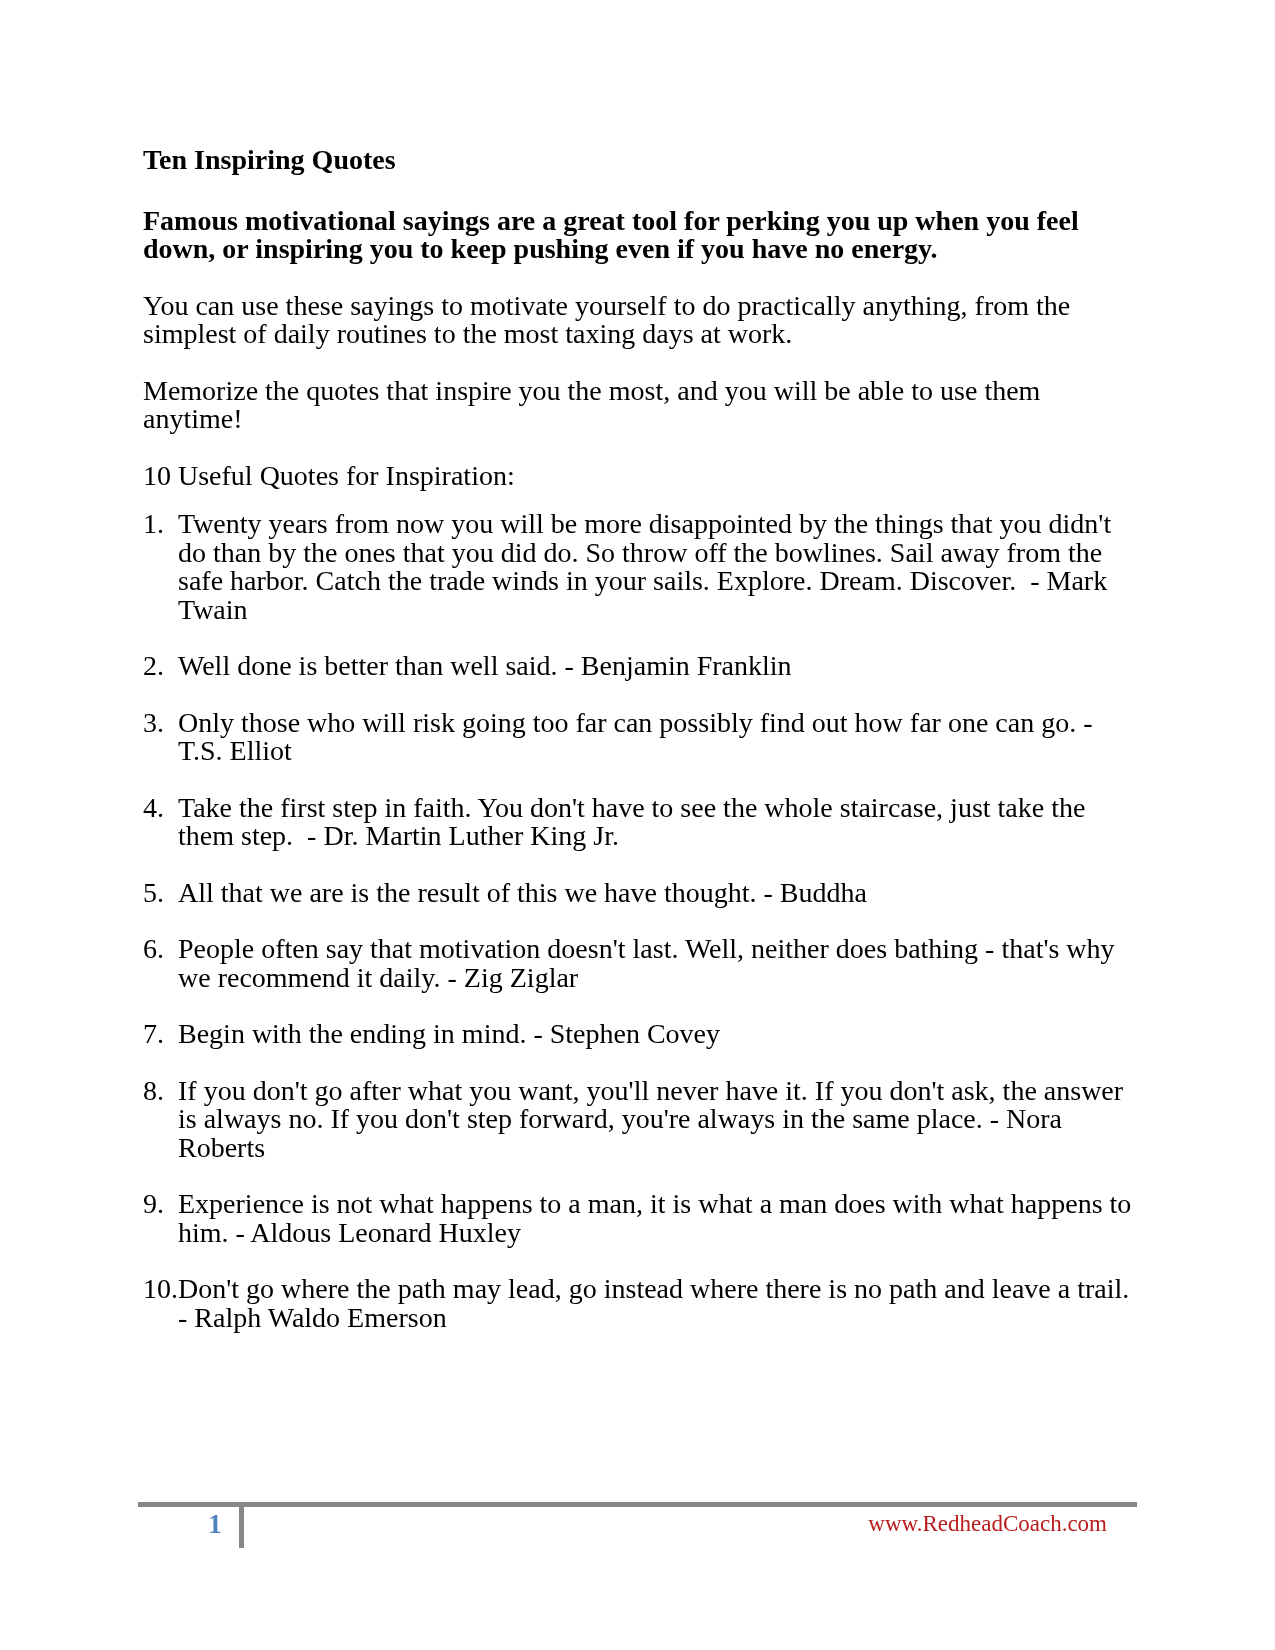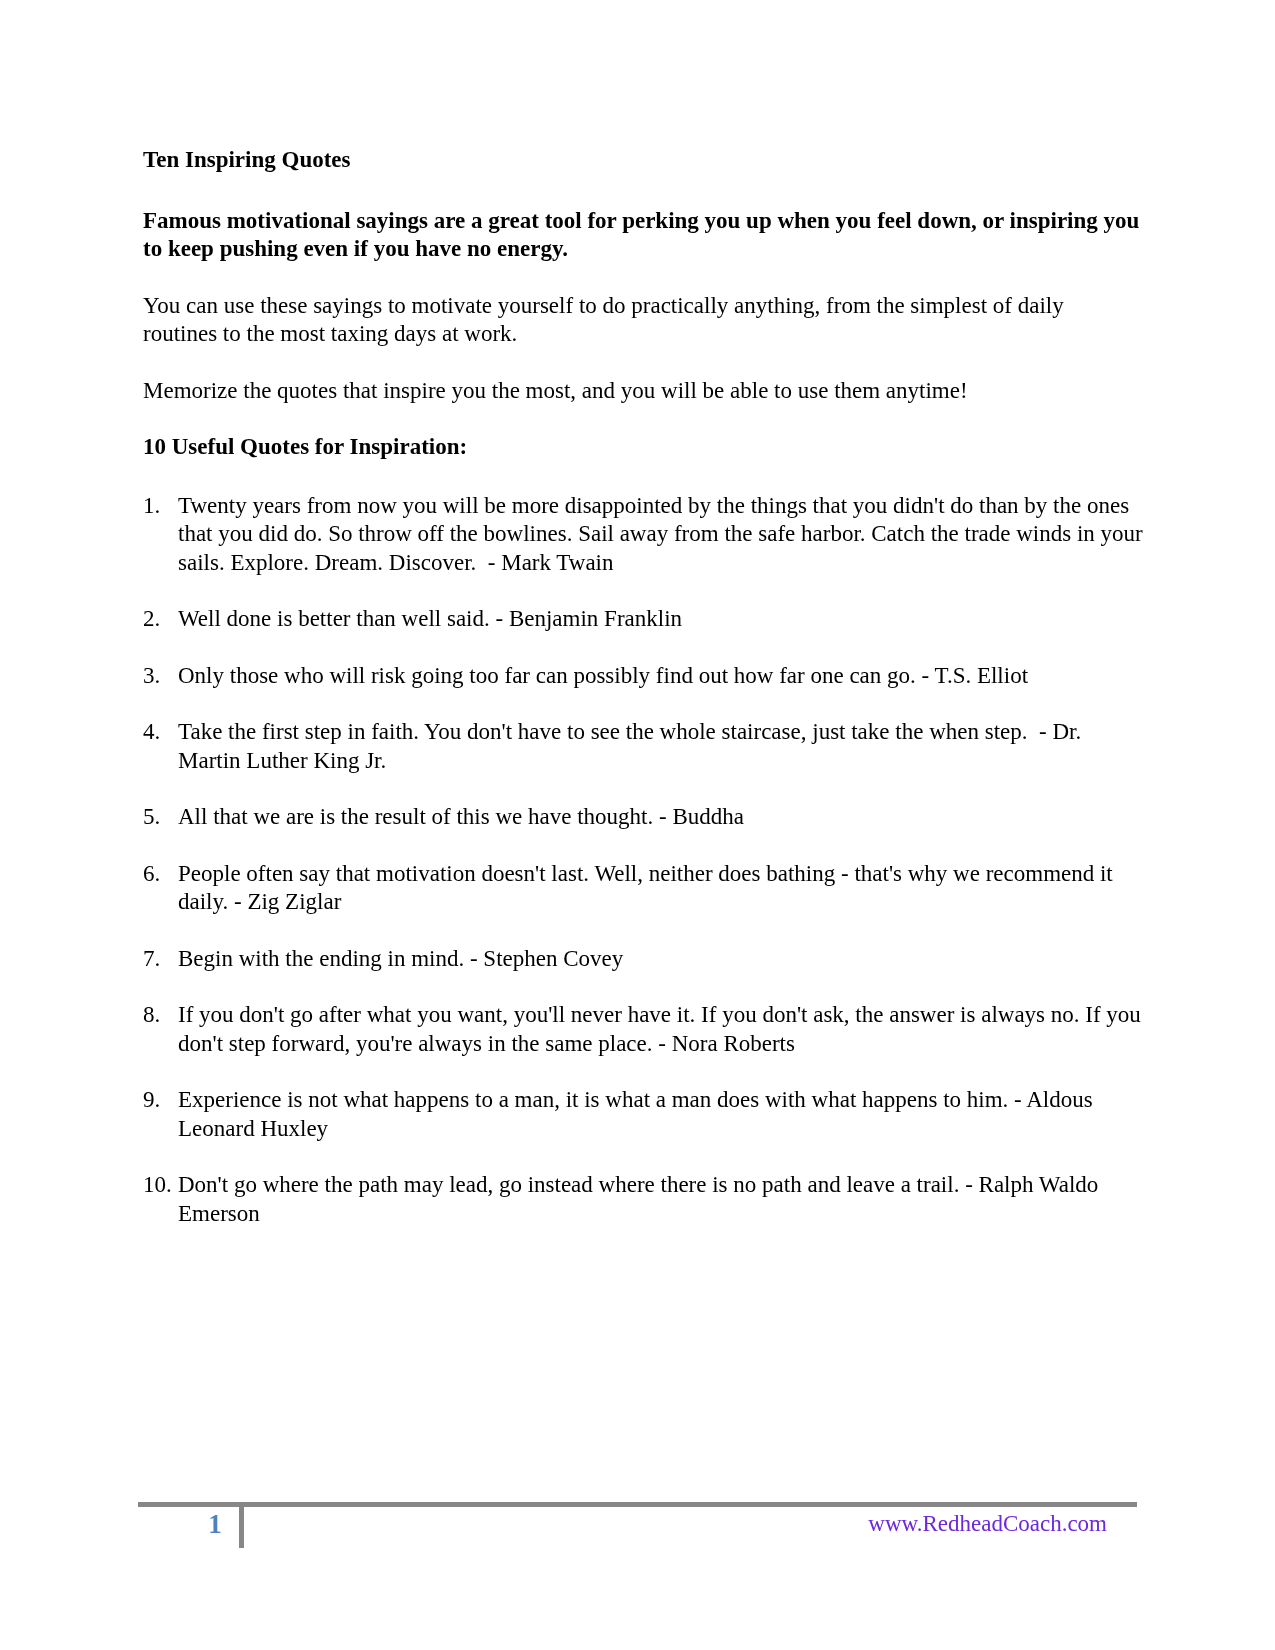--- a/index.html
+++ b/index.html
@@ -13,28 +13,28 @@
     overflow: hidden;
     margin: 0 auto;
   }
   .content {
     position: absolute;
     left: 143px;
     top: 146px;
     width: 1000px;
   }
   .para, .title, .heading, .quote-row {
-    font-size: 23px;
+    font-size: 28px;
     line-height: 28.5px;
     margin: 0 0 28px 0;
     white-space: pre-wrap;
   }
   .title   { font-weight: bold; margin-bottom: 32px; }
   .bold    { font-weight: bold; }
-  .heading { font-weight: bold; margin-bottom: 30px; }
+  .heading { font-weight: normal; margin-bottom: 20px; }
   .quote-row {
     display: grid;
     grid-template-columns: 35px 1fr;
     align-items: start;
   }
   .quote-number { white-space: nowrap; }
   .quote-text   { white-space: pre-wrap; }
   
   .footer-rule {
     position: absolute;
@@ -62,21 +62,21 @@
     line-height: 32px;
     font-weight: bold;
     color: #4F81BD;
   }
   .footer-url {
     position: absolute;
     right: 168px;
     top: 1510px;
     font-size: 23px;
     line-height: 28px;
-    color: #6d28d9;
+    color: #b91c1c;
   }
 </style>
 </head>
 <body>
 
 <div class="page">
   <div class="content">
 
     <p class="title">Ten Inspiring Quotes</p>
 
@@ -97,21 +97,21 @@
     <div class="quote-row">
       <span class="quote-number">2.</span>
       <span class="quote-text">Well done is better than well said. - Benjamin Franklin</span>
     </div>
     <div class="quote-row">
       <span class="quote-number">3.</span>
       <span class="quote-text">Only those who will risk going too far can possibly find out how far one can go. - T.S. Elliot</span>
     </div>
     <div class="quote-row">
       <span class="quote-number">4.</span>
-      <span class="quote-text">Take the first step in faith. You don't have to see the whole staircase, just take the when step.  - Dr. Martin Luther King Jr.</span>
+      <span class="quote-text">Take the first step in faith. You don't have to see the whole staircase, just take the them step.  - Dr. Martin Luther King Jr.</span>
     </div>
     <div class="quote-row">
       <span class="quote-number">5.</span>
       <span class="quote-text">All that we are is the result of this we have thought. - Buddha</span>
     </div>
     <div class="quote-row">
       <span class="quote-number">6.</span>
       <span class="quote-text">People often say that motivation doesn't last. Well, neither does bathing - that's why we recommend it daily. - Zig Ziglar</span>
     </div>
     <div class="quote-row">

